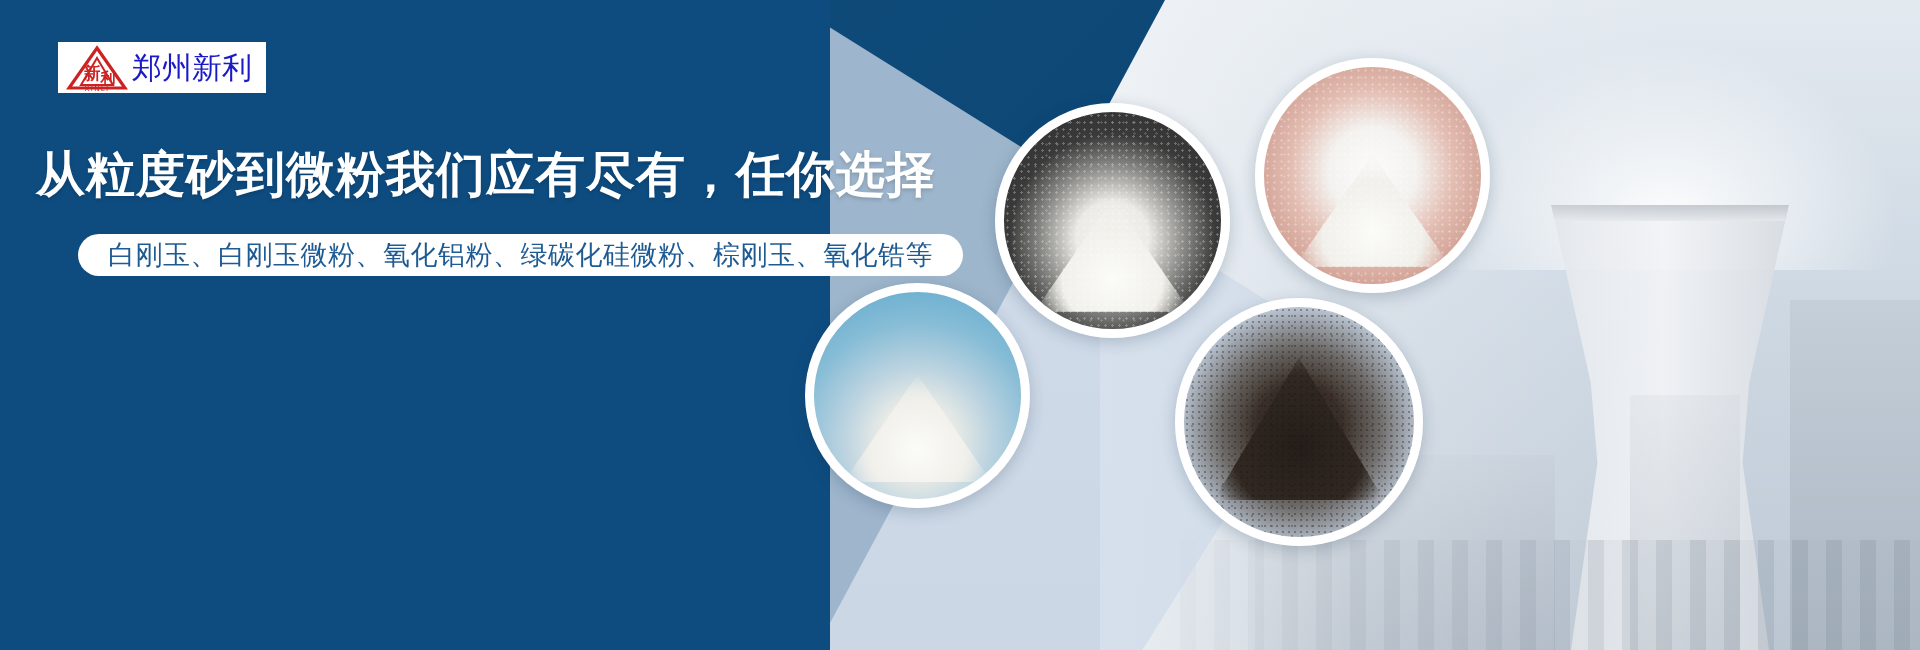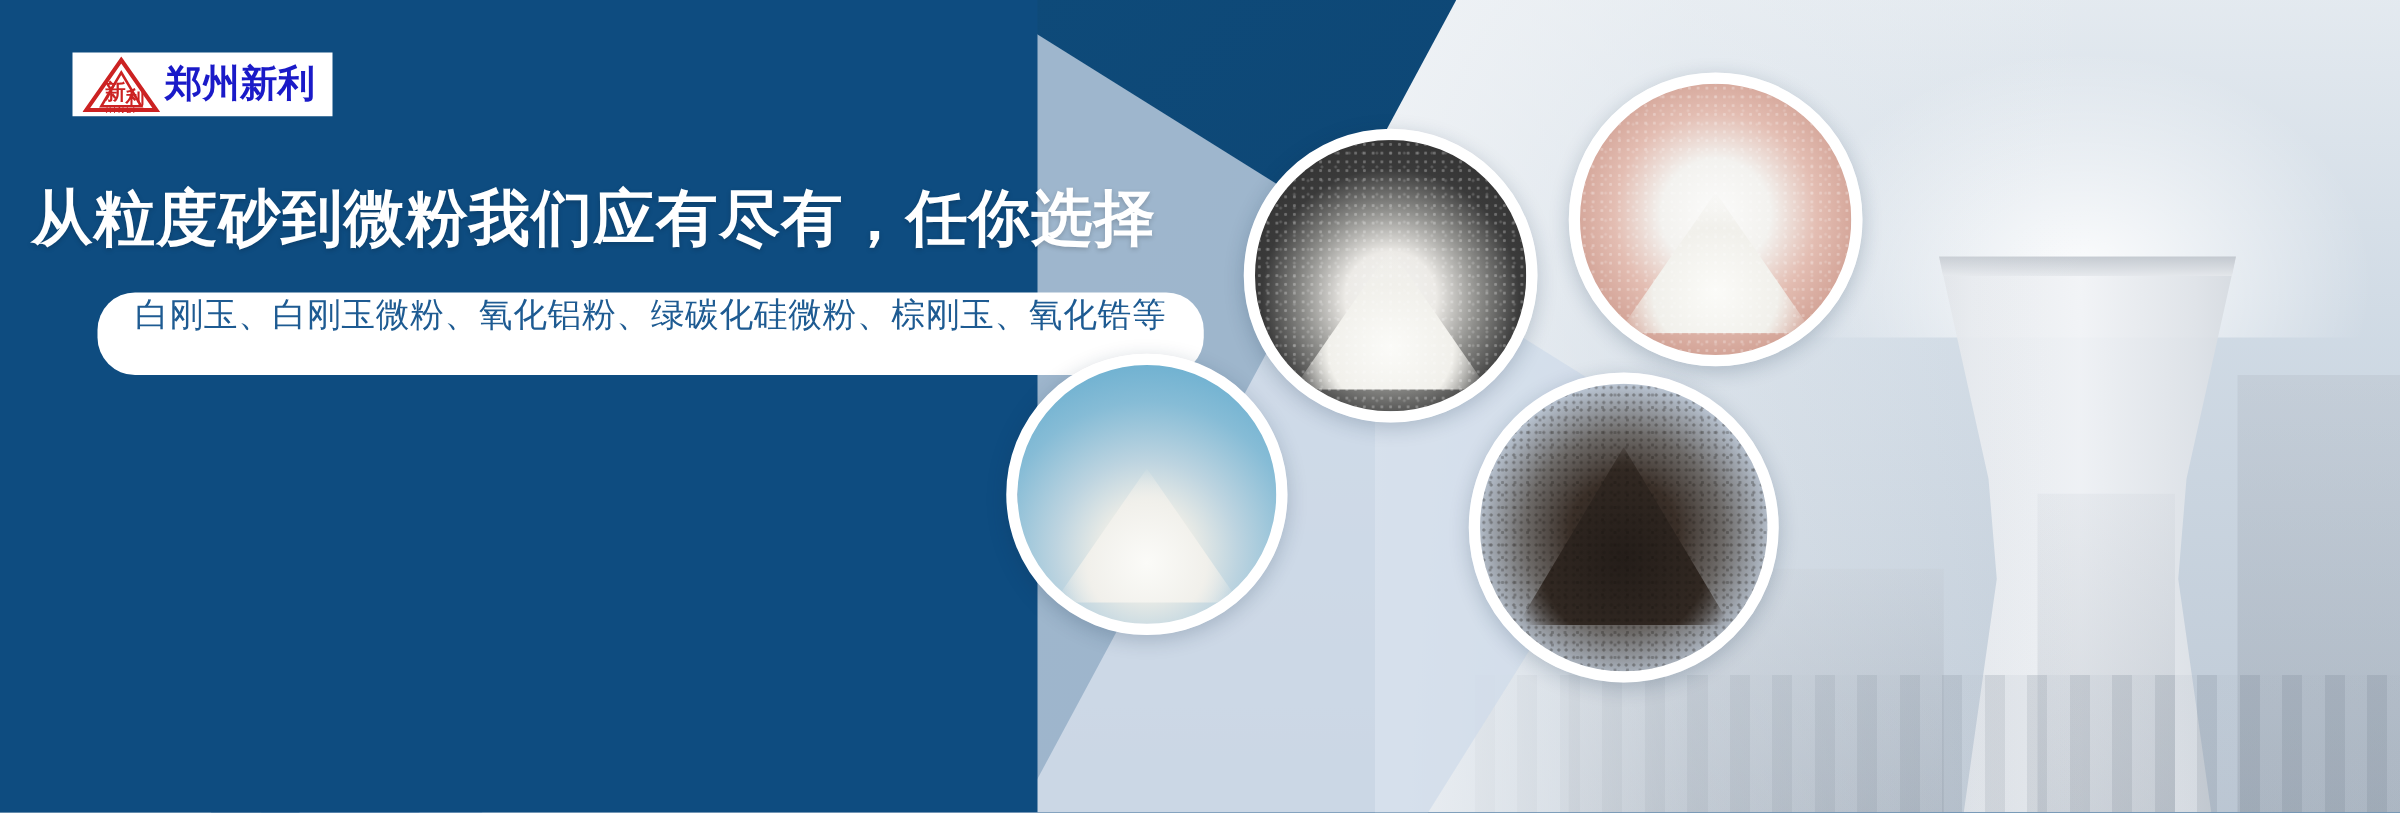--- a/index.html
+++ b/index.html
@@ -103,47 +103,47 @@
     background:#ffffff;
     display:flex;align-items:center;
     padding:0 8px;box-sizing:border-box;
   }
   .logo-mark{
     position:relative;width:62px;height:46px;flex:0 0 62px;
   }
   .logo-mark svg{display:block;}
   .logo-name{
     color:#1a1ac8;
-    font-weight:bold;
+    font-weight:normal;
     font-size:30px;
     letter-spacing:0px;
     line-height:1;
     margin-left:4px;
     white-space:nowrap;
     font-family:"DejaVu Sans","Liberation Sans",sans-serif;
   }
 
   
   .headline{
-    position:absolute;left:25px;top:142px;
+    position:absolute;left:36px;top:142px;
     color:#ffffff;
     font-size:49px;
     font-weight:bold;
     letter-spacing:1px;
     white-space:nowrap;
     text-shadow:0 2px 4px rgba(0,0,0,.18);
   }
 
   
   .pill{
     position:absolute;left:78px;top:234px;
-    height:66px;
+    height:42px;
     background:#ffffff;
     border-radius:30px;
-    display:flex;align-items:flex-start;
+    display:flex;align-items:center;
     padding:0 30px;
     box-sizing:border-box;
   }
   .pill-text{
     color:#1e5b92;
     font-size:27px;
     white-space:nowrap;
     letter-spacing:.5px;
   }
 

